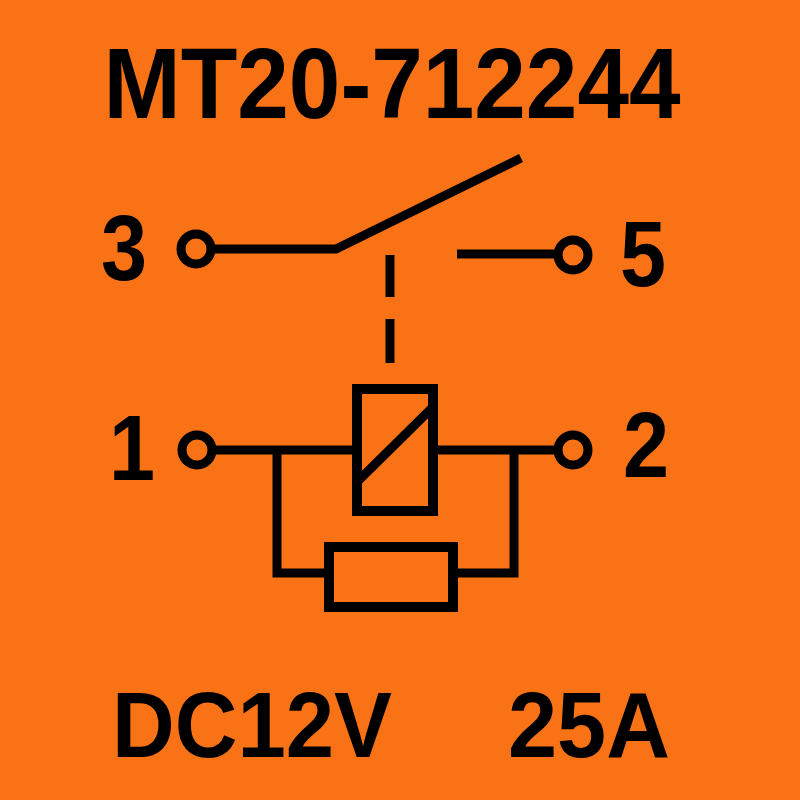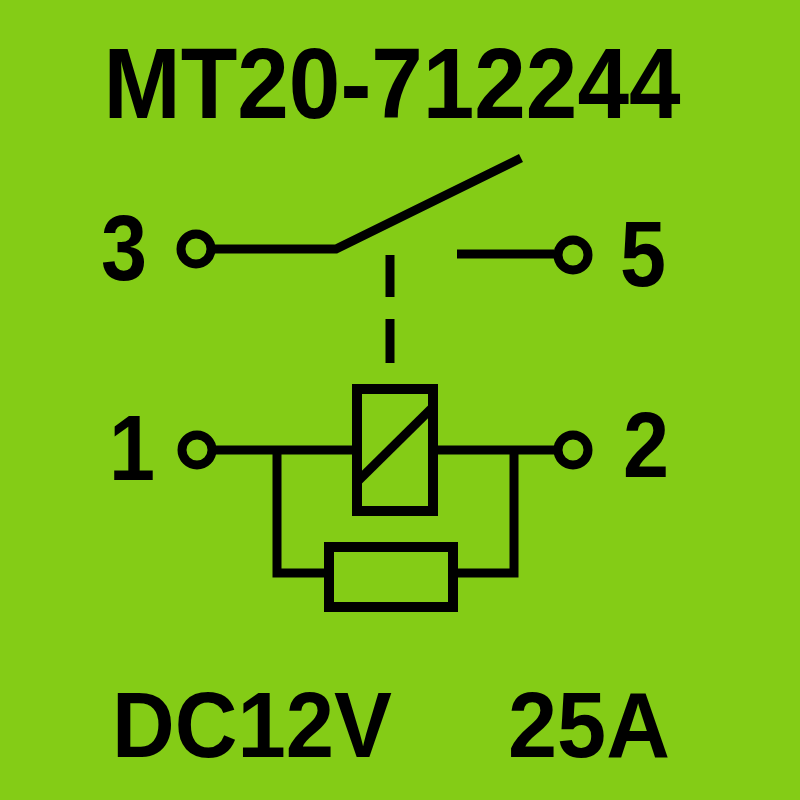--- a/index.html
+++ b/index.html
@@ -4,21 +4,21 @@
 <style>
   html, body {
     margin: 0;
     padding: 0;
     background: #ffffff;
   }
   .canvas {
     width: 800px;
     height: 800px;
     position: relative;
-    background: #84cc16;
+    background: #f97316;
     overflow: hidden;
   }
   svg {
     display: block;
   }
   text {
     font-family: "Liberation Sans", sans-serif;
     font-weight: bold;
   }
 </style>

